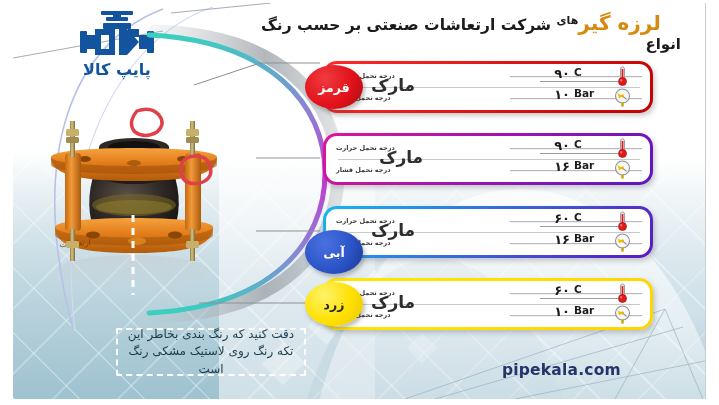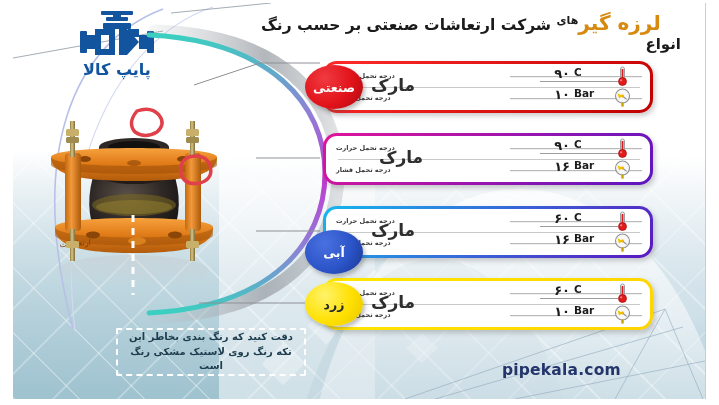--- a/index.html
+++ b/index.html
@@ -150,21 +150,21 @@
   .icon-slot{margin-left:auto;width:20px;height:20px;display:flex;align-items:center;justify-content:center;}
 
   
   #note{
     position:absolute;left:103px;top:325px;width:186px;height:44px;
     border:2px dashed #ffffff;border-radius:2px;
     display:flex;align-items:center;justify-content:center;
     text-align:center;direction:rtl;
   }
   #note p{
-    margin:0;font-size:10px;line-height:1.45;color:#1d3c4d;font-weight:bold;
+    margin:0;font-size:12px;line-height:1.45;color:#1d3c4d;font-weight:normal;
   }
 
   
   #site{
     position:absolute;left:489px;top:358px;
     font-size:15.5px;font-weight:bold;color:#24356b;
     direction:ltr;letter-spacing:.2px;
   }
 </style>
 </head>
@@ -337,21 +337,21 @@
             <div class="spec-label">درجه تحمل حرارت</div>
           </div>
           <div class="spec-sep"></div>
           <div class="spec">
             <div class="spec-rule"></div>
             <div class="spec-label">درجه تحمل فشار</div>
           </div>
         </div>
       </div>
       <div class="badge" style="left:-18px;width:58px;background:radial-gradient(circle at 34% 30%,#ef3b40,#e2121a 55%,#a80c11);">
-        <span>صنعتی</span>
+        <span>قرمز</span>
       </div>
       <div class="mark-label" style="left:48px;">مارک</div>
 
       <div class="values" style="left:217px;top:0;">
         <div class="val-line">
           <span class="val-num">۹۰</span>
           <span class="val-unit">C</span>
           <span class="icon-slot">
             <svg width="13" height="20" viewBox="0 0 13 20">
               <rect x="4.5" y="1" width="4" height="12" rx="2" fill="#eceff1" stroke="#9aa0a6" stroke-width="1"></rect>

